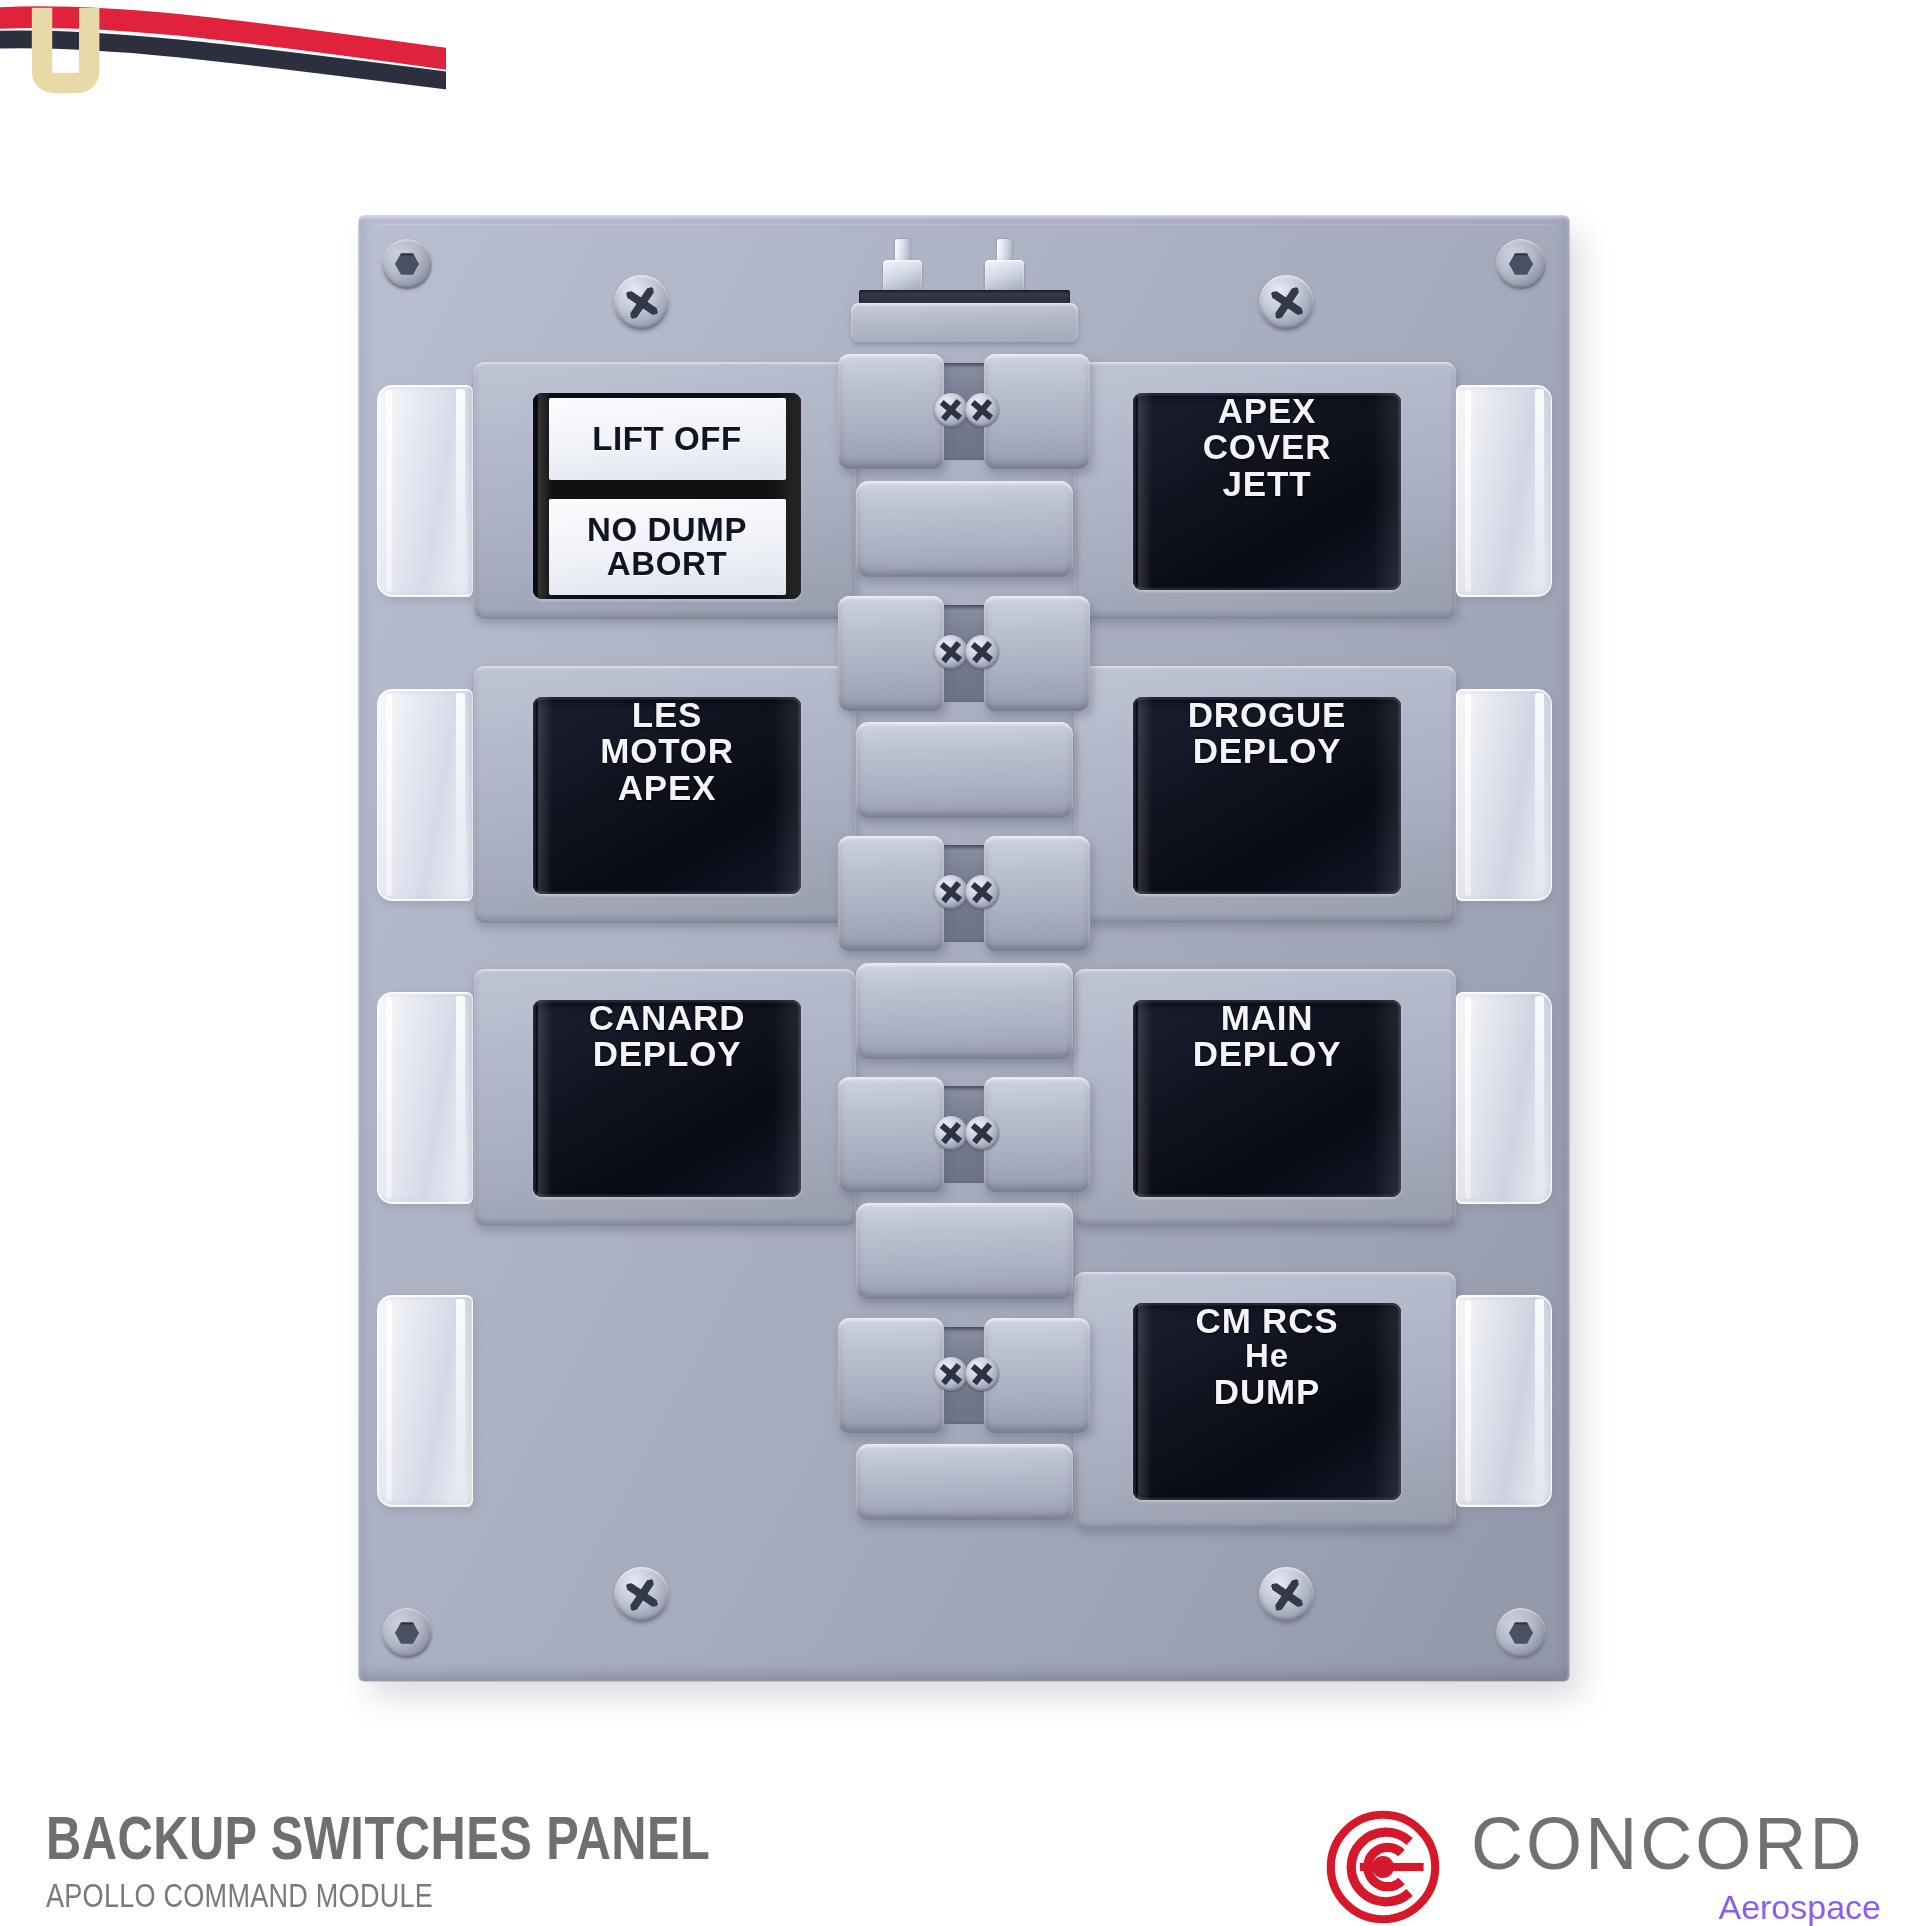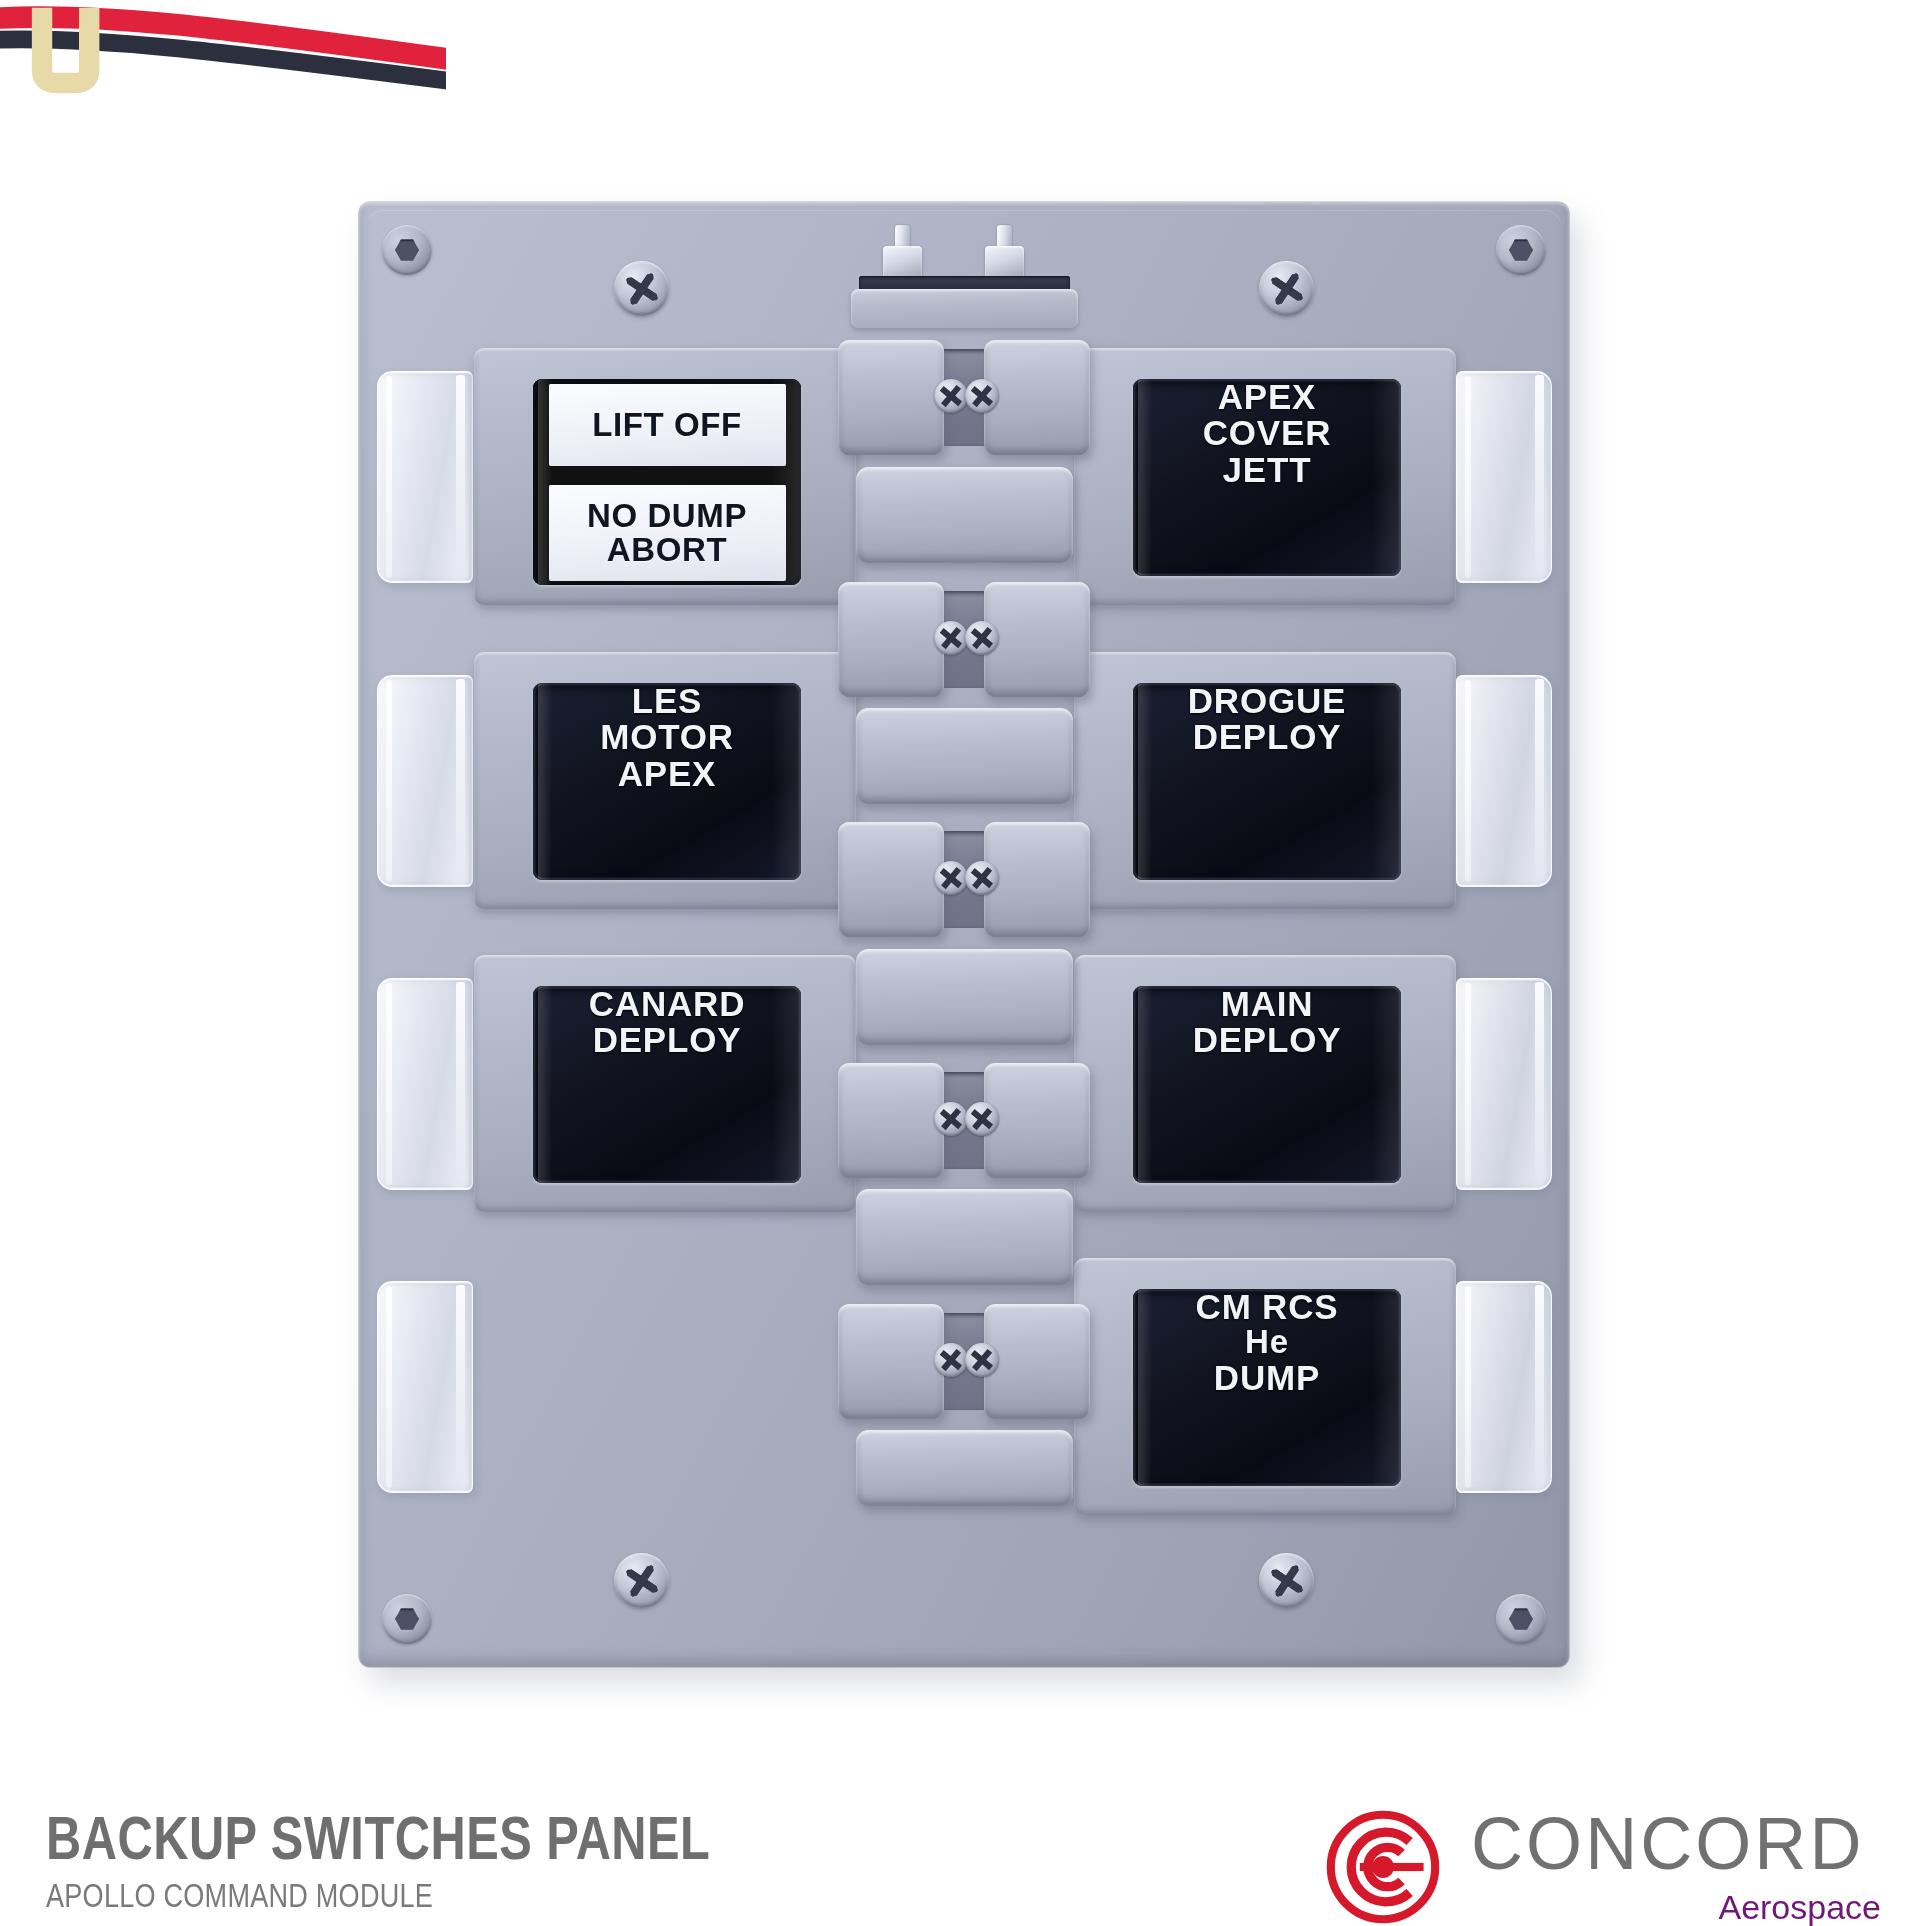--- a/index.html
+++ b/index.html
@@ -4,22 +4,22 @@
 <style>
   html,body{margin:0;padding:0;background:#fff;}
   body{width:1926px;height:1926px;position:relative;overflow:hidden;
        font-family:"Liberation Sans",sans-serif;}
 
   
   #wires{position:absolute;left:0;top:2250;width:446px;height:217px;}
 
   
   #panel{
-    position:absolute;left:359px;top:202px;width:1210px;height:1465px;
-    border-radius:11px;
+    position:absolute;left:359px;top:216px;width:1210px;height:1465px;
+    border-radius:5px;
     background:
       linear-gradient(118deg,#b9bed0 0%,#b1b6c8 22%,#a7acbe 52%,#9da2b4 78%,#9196a8 100%);
     box-shadow:
       0 0 0 0.6px rgba(110,115,132,.55),
       inset 0 1.9px 3.8px rgba(255,255,255,.45),
       inset 0 -6.4px 14px rgba(70,74,92,.30),
       11.5px 16.6px 29px rgba(120,126,145,.26);
   }
   
   #panel::after{
@@ -171,21 +171,21 @@
   #caption .t2{font-family:"Liberation Sans Narrow","Liberation Sans",sans-serif;
     font-size:33px;color:#7a7a7a;letter-spacing:0.3px;margin-top:10.2px;
     transform:scaleX(.82);transform-origin:left center;line-height:1;white-space:nowrap;}
 
   
   #logo{position:absolute;right:45px;top:1806px;display:flex;align-items:flex-start;gap:8px;}
   #logomark{width:116px;height:116px;flex:0 0 auto;margin-top:2.5px;}
   #logotype{margin-left:21.7px;}
   #logotype .wordmark{font-size:75px;color:#717171;letter-spacing:3.2px;line-height:1;
     transform:scaleX(.96);transform-origin:left center;white-space:nowrap;}
-  #logotype .tagline{font-size:34px;color:#701a75;line-height:1;margin-top:9px;
+  #logotype .tagline{font-size:34px;color:#8b5cf6;line-height:1;margin-top:9px;
     text-align:right;white-space:nowrap;}
 </style>
 </head>
 <body>
 
 <svg id="wires" viewBox="0 0 700 340">
   <path d="M0,28 C160,20 340,42 700,92" stroke="#e0223c" stroke-width="34" fill="none" stroke-linecap="round"></path>
   <path d="M0,62 C160,58 340,80 700,126" stroke="#2b2f3e" stroke-width="28" fill="none" stroke-linecap="round"></path>
   <path d="M66,12 L66,110 Q66,130 88,130 L118,130 Q140,130 140,110 L140,12" stroke="#e7d9a8" stroke-width="32" fill="none" stroke-linejoin="round"></path>
 </svg>

